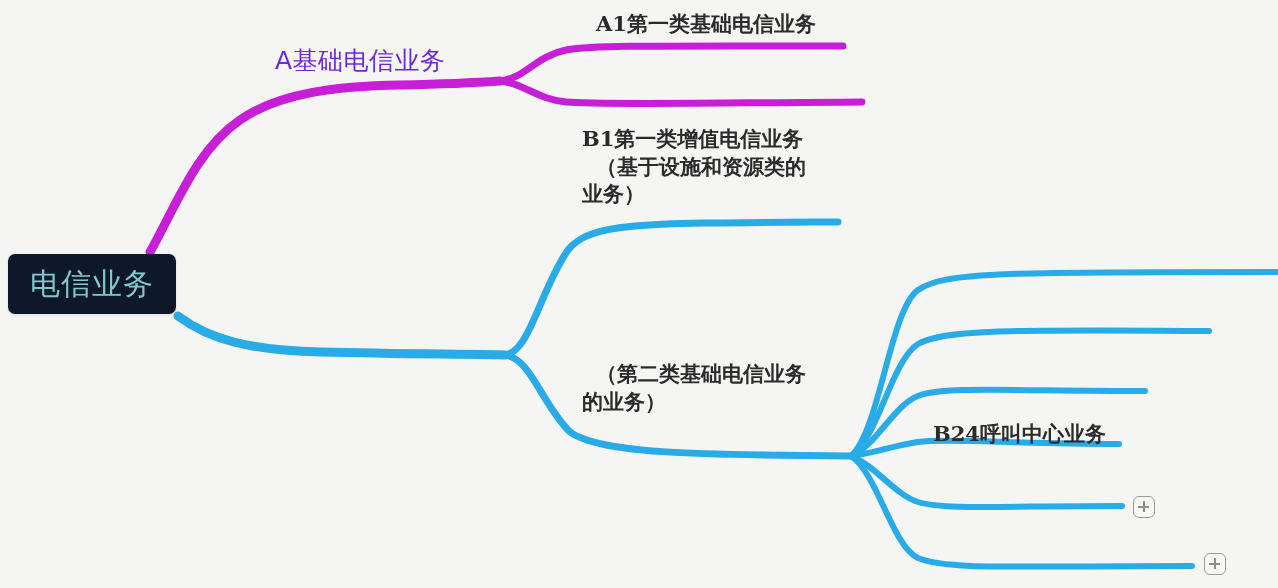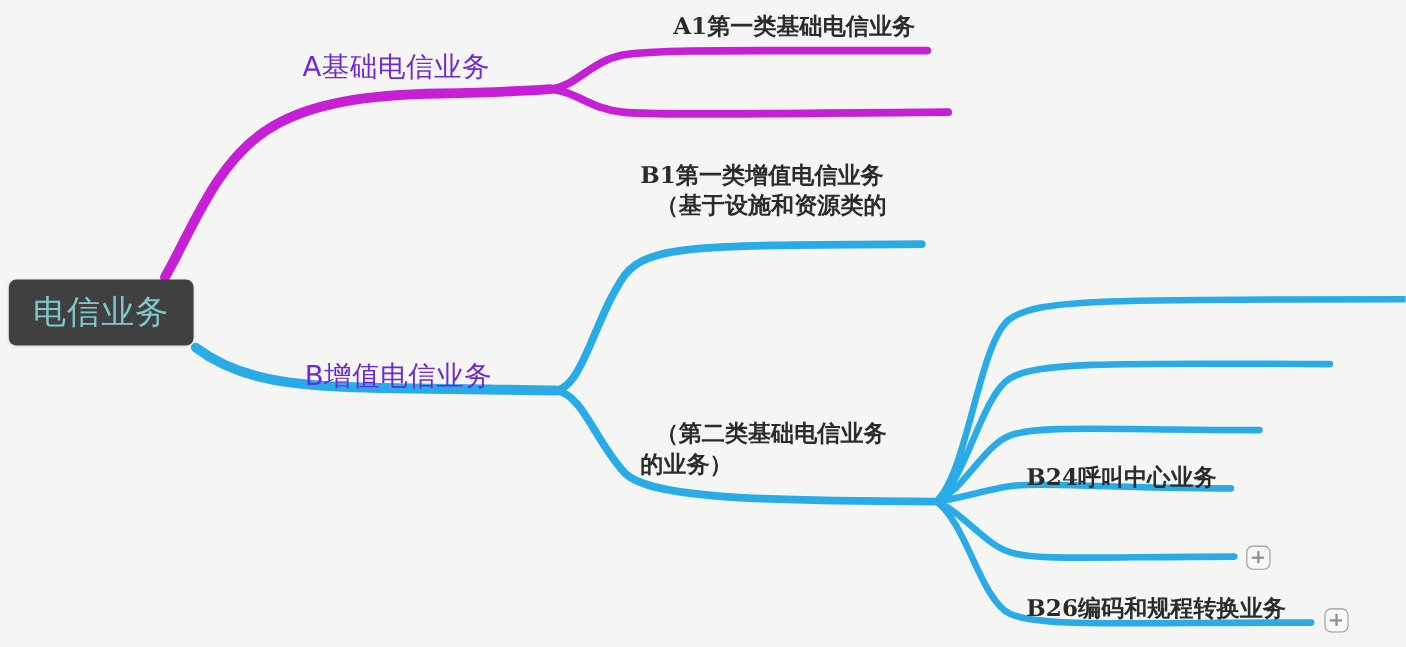--- a/index.html
+++ b/index.html
@@ -23,21 +23,21 @@
     pointer-events: none;
   }
 
   
   .root-node {
     position: absolute;
     left: 8px;
     top: 254px;
     width: 168px;
     height: 60px;
-    background: #404040;
+    background: #0f172a;
     border-radius: 7px;
     box-shadow: 0 1px 3px rgba(120,130,140,0.18);
     display: flex;
     align-items: center;
     justify-content: center;
   }
   .root-node .label {
     font-family: "DejaVu Sans", "Liberation Sans", sans-serif;
     font-size: 30px;
     font-weight: 400;
@@ -63,21 +63,20 @@
     font-weight: bold;
     font-size: 21px;
     color: #2b2b2b;
     white-space: nowrap;
     letter-spacing: 0px;
   }
   .leaf-label.multiline {
     white-space: normal;
     line-height: 1.32;
     width: 270px;
-    margin-top: 20px;
   }
   .leaf-label .l2, .leaf-label .l3 { display: block; }
   .leaf-label .l2 { text-indent: 14px; }
 
   
   .expander {
     position: absolute;
     width: 22px;
     height: 22px;
     border: 1.6px solid #9a9a9a;
@@ -130,40 +129,39 @@
 
     <path d="M 851 456 C 878 474, 892 546, 918 558 C 946 570, 1010 566, 1192 566" fill="none" stroke="#29abe8" stroke-width="6" stroke-linecap="round"></path>
   </svg>
 
   <div class="root-node">
     <span class="label">电信业务</span>
   </div>
 
   <div class="lvl1-label" style="left:275px; top:44px;">A基础电信业务</div>
 
-  <div class="lvl1-label" style="left:277px; top:325px;">B增值电信业务</div>
 
-  <div class="leaf-label" style="left:612px; top:10px;">A1第一类基础电信业务</div>
+  <div class="leaf-label" style="left:596px; top:10px;">A1第一类基础电信业务</div>
 
 
   <div class="leaf-label multiline" style="left:582px; top:125px;">
     <span class="l1">B1第一类增值电信业务</span>
     <span class="l2">（基于设施和资源类的</span>
+    <span class="l3">业务）</span>
   </div>
 
   <div class="leaf-label multiline" style="left:582px; top:360px;">
     <span class="l2">（第二类基础电信业务</span>
     <span class="l3">的业务）</span>
   </div>
 
 
 
 
   <div class="leaf-label" style="left:933px; top:420px;">B24呼叫中心业务</div>
 
 
-  <div class="leaf-label" style="left:933px; top:539px;">B26编码和规程转换业务</div>
 
   <div class="expander" style="left:1133px; top:496px;"></div>
 
   <div class="expander" style="left:1204px; top:553px;"></div>
 
 </div>
 
 </body></html>

